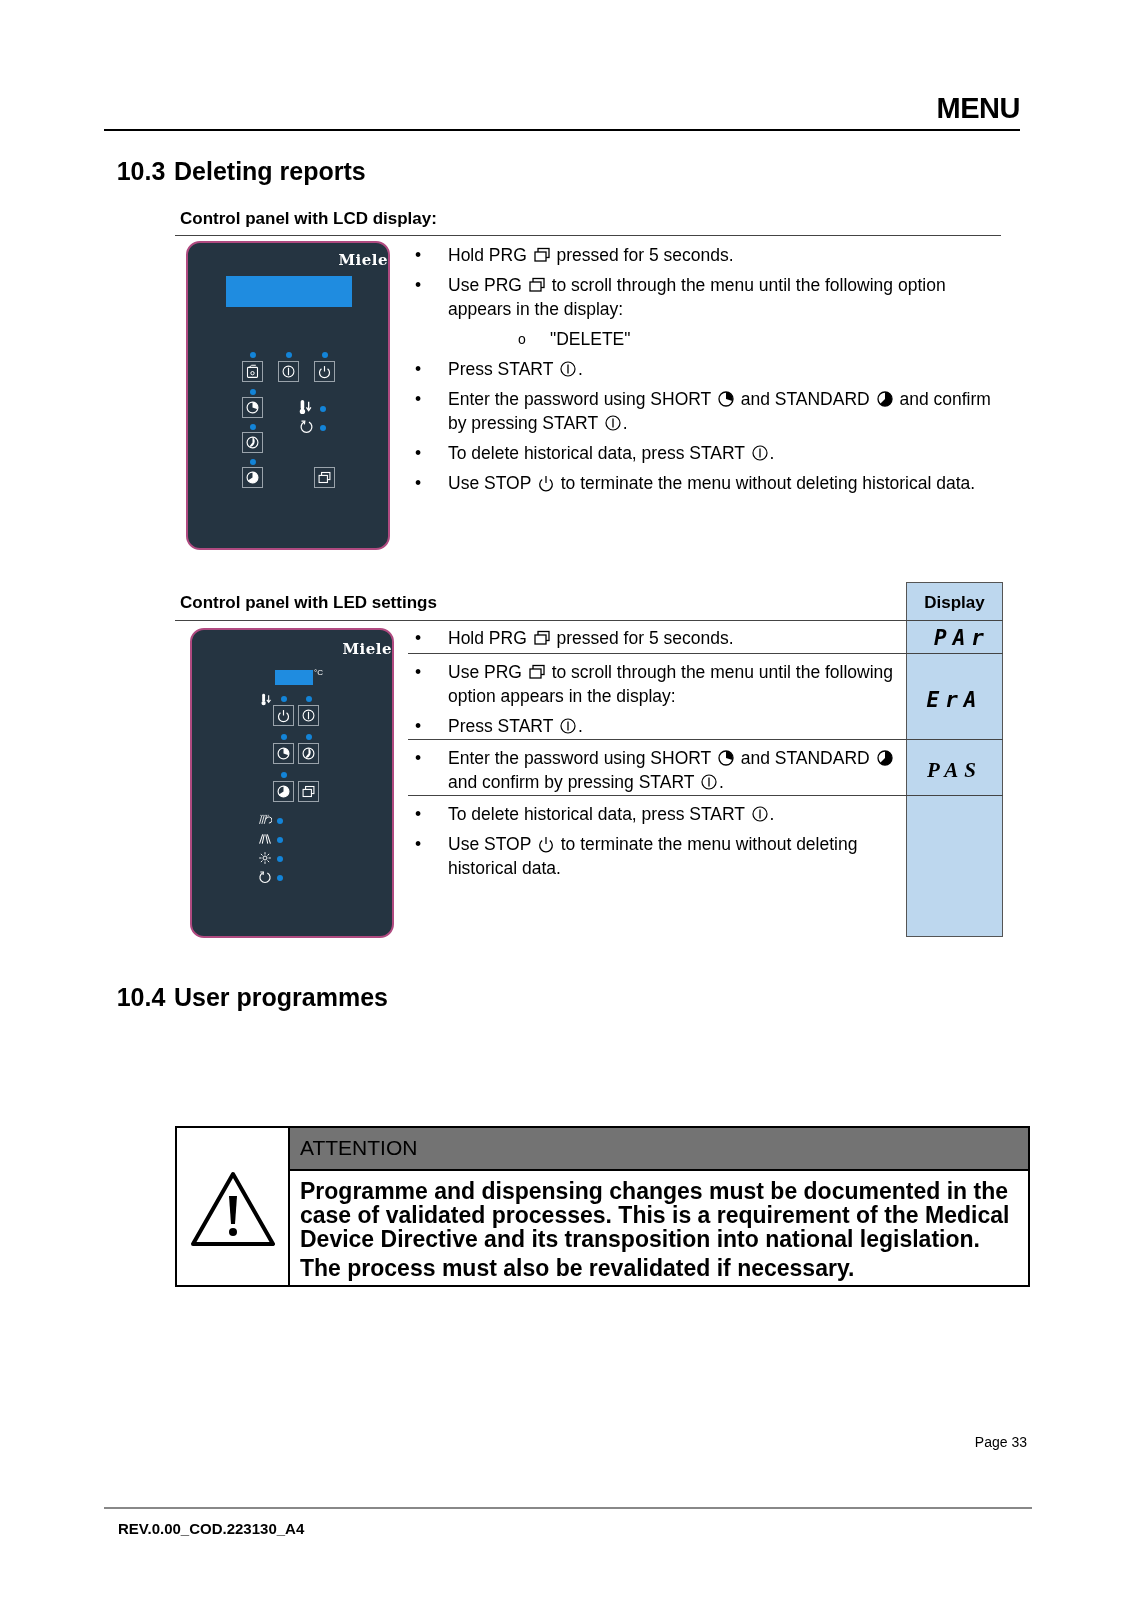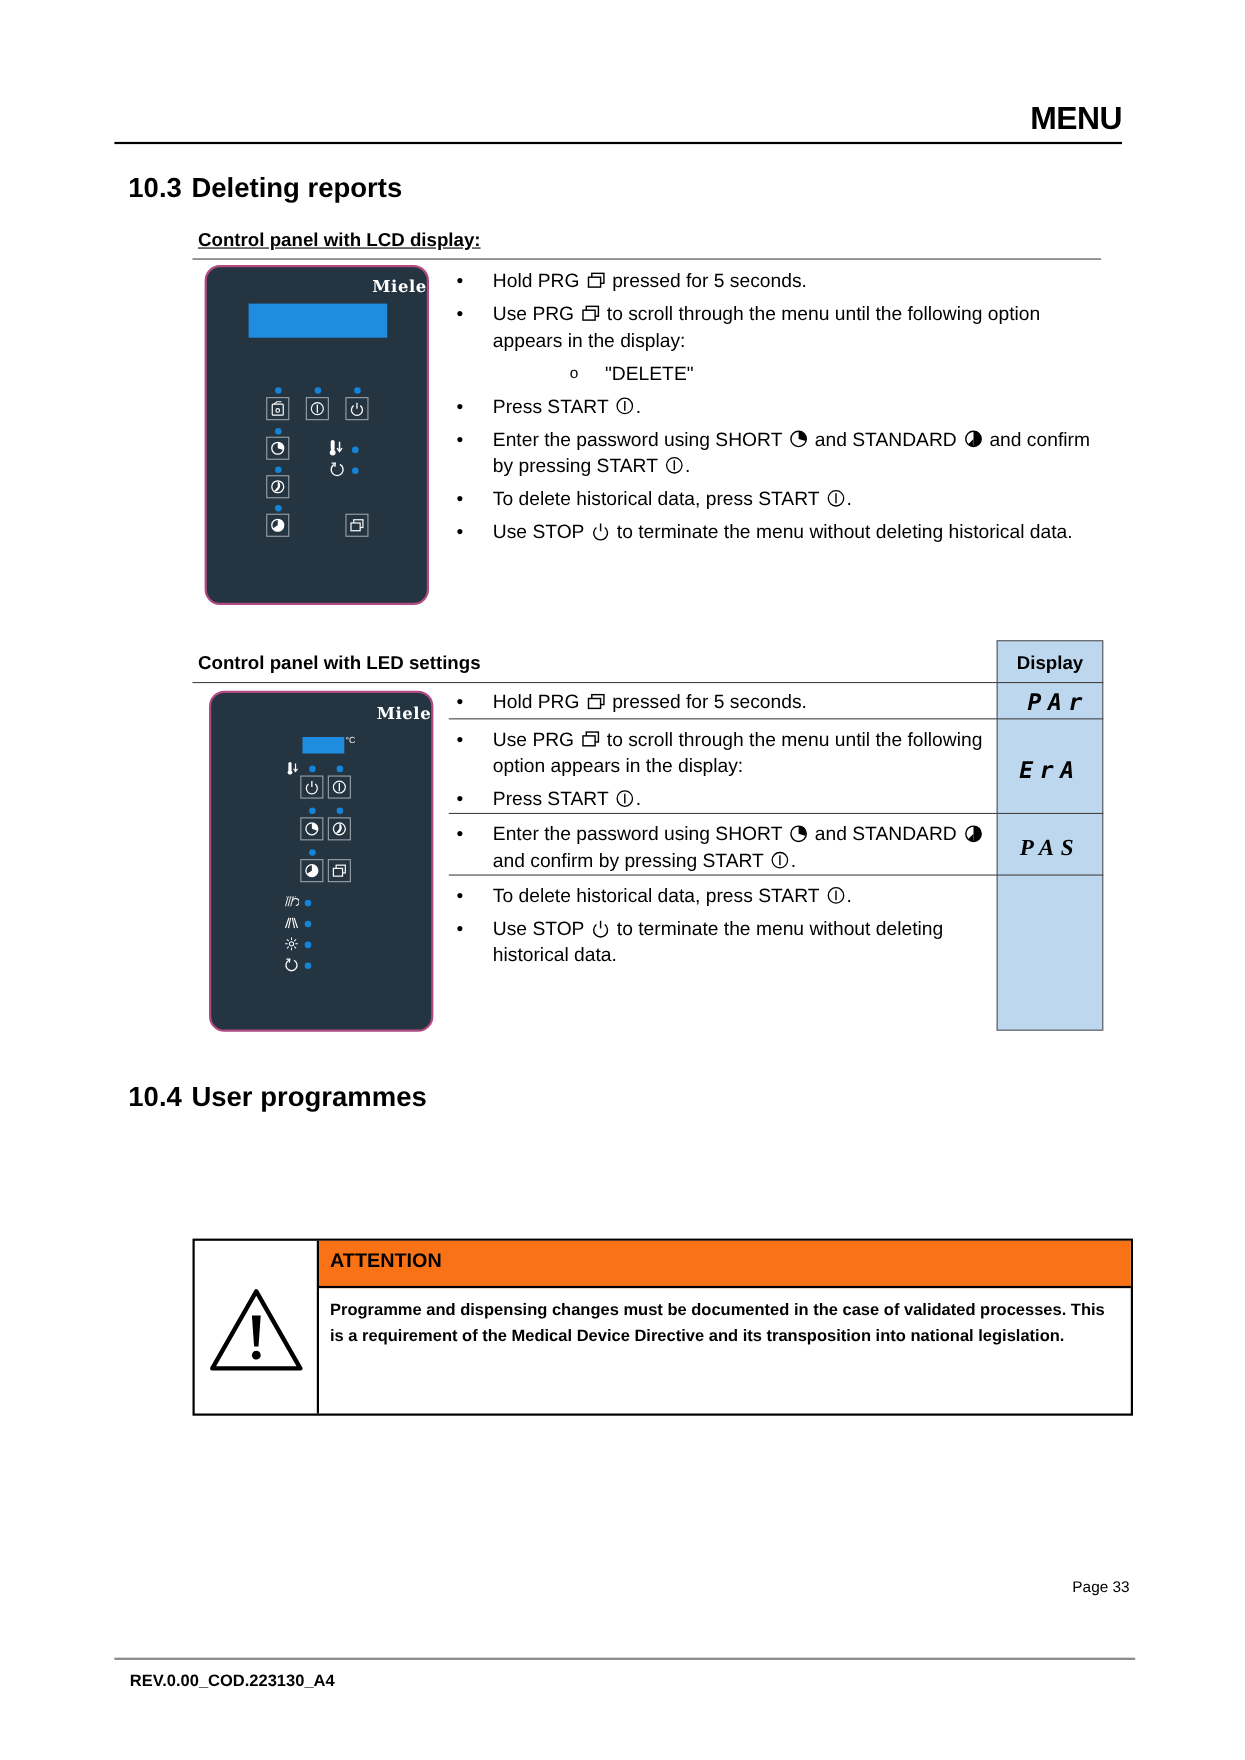--- a/index.html
+++ b/index.html
@@ -34,22 +34,22 @@
   .lcd { background: #1f8ce0; }
   .led { width: 6px; height: 6px; border-radius: 50%; background: #1384d8; }
   .btn { width: 21px; height: 21px; border: 1.5px solid #9aa3ab; display: flex; align-items: center; justify-content: center; }
 
   
   .disp-col { background: #bdd7ee; border: 1px solid #555; }
   .disp-cell { font-family: "DejaVu Sans Mono", monospace; font-style: italic; font-weight: bold; font-size: 21px; letter-spacing: 6px; text-align: center; }
 
   
   .att-box { border: 2px solid #000; }
-  .att-head { background: #f97316; font-size: 18px; font-weight: bold; }
-  .att-text { font-size: 15px; font-weight: bold; line-height: 24px; }
+  .att-head { background: #737373; font-size: 21px; font-weight: normal; }
+  .att-text { font-size: 23px; font-weight: bold; line-height: 24px; }
 
   .footer-rule { left: 104px; top: 1507px; width: 928px; height: 2px; background: #888; }
   .footer-left { left: 118px; top: 1520px; font-size: 15px; font-weight: bold; }
   .footer-right { right: 105px; top: 1434px; font-size: 14px; }
 </style>
 </head>
 <body>
 
 <svg width="0" height="0" style="position:absolute">
   <defs>
@@ -129,21 +129,21 @@
   </defs>
 </svg>
 
 <div class="abs hdr-title">MENU</div>
 <div class="abs hdr-rule"></div>
 
 <div class="abs h2" style="left:108px; top:157px;">
   <span class="num">10.3</span><span>Deleting reports</span>
 </div>
 
-<div class="abs sub" style="left:180px; top:209px;text-decoration:underline;">Control panel with LCD display:</div>
+<div class="abs sub" style="left:180px; top:209px;">Control panel with LCD display:</div>
 <div class="abs rule-thin" style="left:175px; top:235px; width:826px;"></div>
 
 <div class="abs panel" style="left:186px; top:241px; width:204px; height:309px;">
   <div class="abs miele" style="left:0; width:200px; top:8px;">Miele</div>
   <div class="abs lcd" style="left:38px; top:33px; width:126px; height:31px;"></div>
 
   <div class="abs led" style="left:62px; top:109px;"></div>
   <div class="abs led" style="left:98px; top:109px;"></div>
   <div class="abs led" style="left:134px; top:109px;"></div>
   <div class="abs btn" style="left:54px; top:118px;">
@@ -333,18 +333,19 @@
   <div class="abs" style="left:0; top:0; width:113px; height:157px; border-right:2px solid #000;">
     <svg class="abs" style="left:12px; top:42px;" width="88" height="78" viewBox="0 0 88 78">
       <path d="M44 4 L84 74 L4 74 Z" fill="none" stroke="#000" stroke-width="4" stroke-linejoin="round"></path>
       <path d="M40 26 L48 26 L46 54 L42 54 Z" fill="#000"></path>
       <circle cx="44" cy="62" r="4" fill="#000"></circle>
     </svg>
   </div>
   <div class="abs att-head" style="left:113px; top:0; width:738px; height:43px; padding:8px 10px; border-bottom:2px solid #000;">ATTENTION</div>
   <div class="abs att-text" style="left:123px; top:51px; width:720px;">
     <p style="margin-bottom:5px;">Programme and dispensing changes must be documented in the case of validated processes. This is a requirement of the Medical Device Directive and its transposition into national legislation.</p>
+    <p>The process must also be revalidated if necessary.</p>
   </div>
 </div>
 
 <div class="abs footer-rule"></div>
 <div class="abs footer-left">REV.0.00_COD.223130_A4</div>
 <div class="abs footer-right">Page 33</div>
 
 </body></html>

